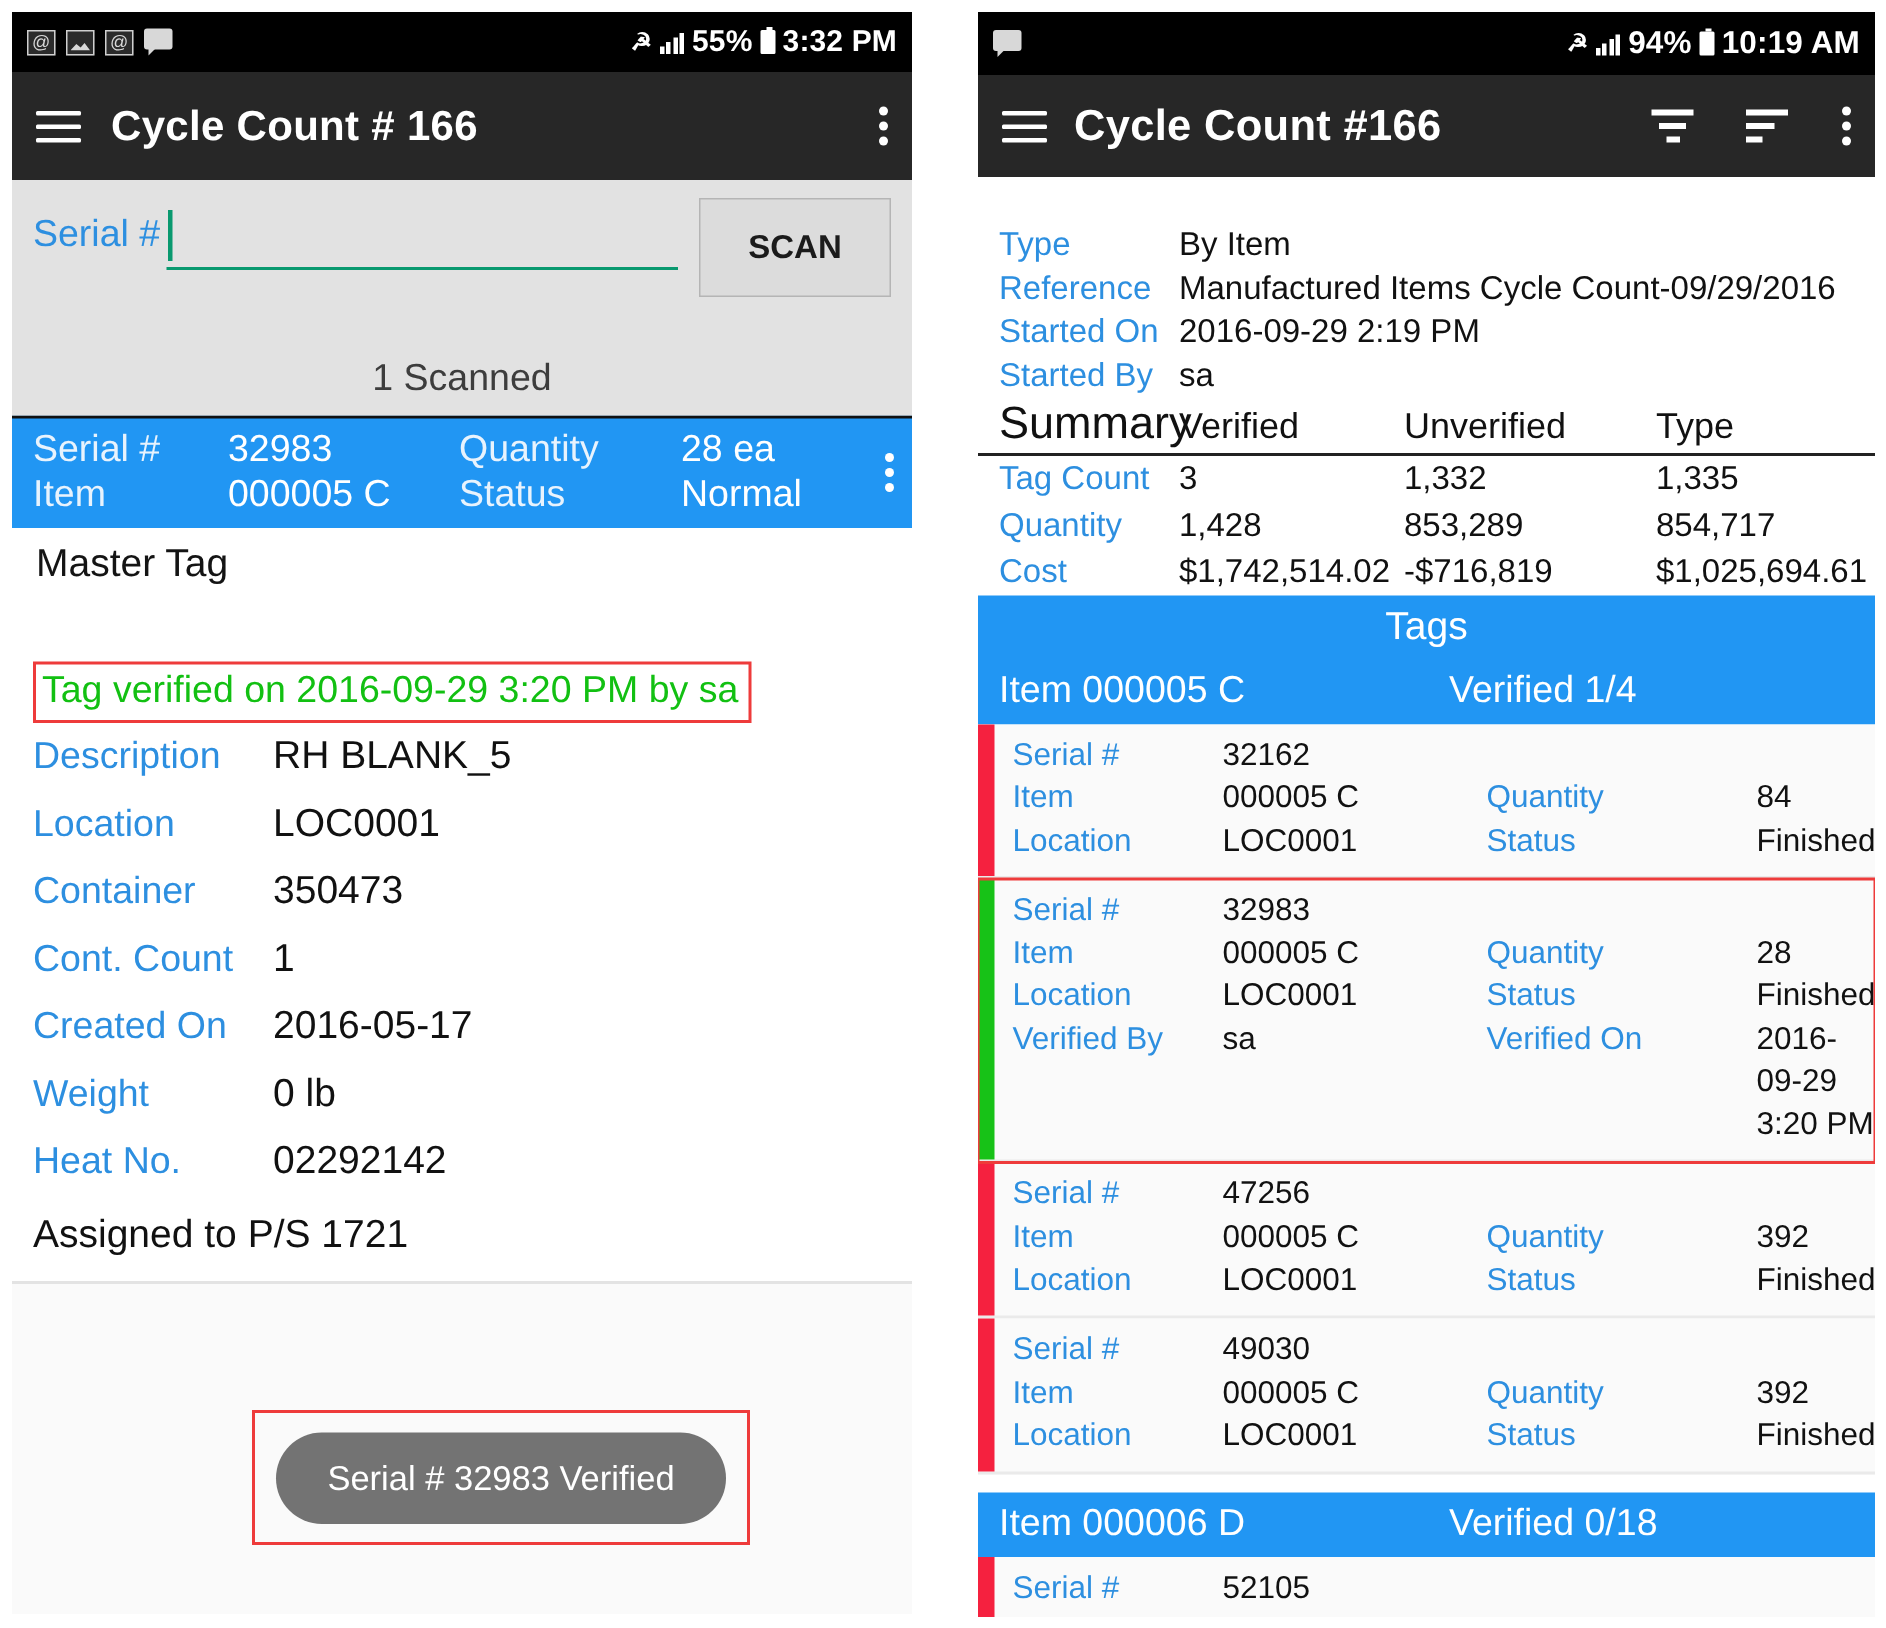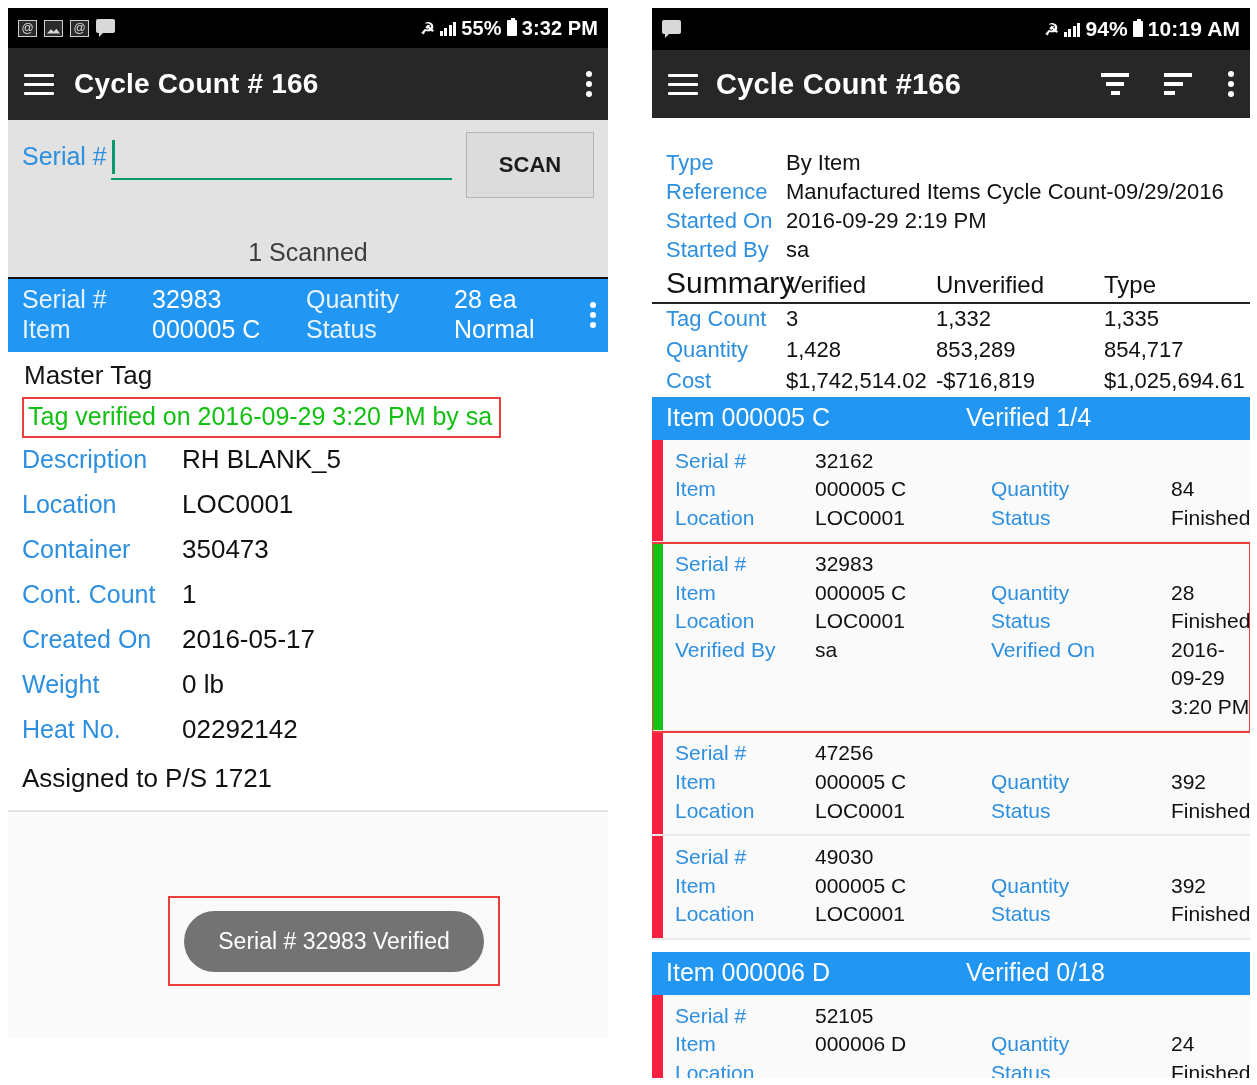--- a/index.html
+++ b/index.html
@@ -127,20 +127,21 @@
 
   .detail { padding: 0 14px; }
   .master-tag { font-size: 26px; color: #141414; padding: 8px 0 4px 2px; }
   .verified-banner-wrap { position: relative; display: inline-block; margin: 2px 0 6px 0; }
   .verified-banner {
     color: #12c012; font-size: 25px;
     border: 2px solid #ee3b3b;
     padding: 3px 7px 5px 4px;
     display: inline-block;
     white-space: nowrap;
+    margin-top: 44px;
   }
   .kv { display: grid; grid-template-columns: 160px auto; align-items: baseline; margin-bottom: 14px; }
   .kv .k { color: #2d8fe0; font-size: 25px; }
   .kv .v { color: #111; font-size: 26px; }
   .assigned { font-size: 26px; color: #111; margin-top: 18px; padding-bottom: 16px; }
   .divider { height: 2px; background: #e3e3e3; margin: 0; }
 
   .toast-zone { position: relative; height: 226px; background: #fafafa; }
   .toast-outline {
     position: absolute; left: 160px; top: 84px;
@@ -389,20 +390,21 @@
       <span class="v">853,289</span>
       <span class="v">854,717</span>
     </div>
     <div class="summary-row">
       <span class="k">Cost</span>
       <span class="v">$1,742,514.02</span>
       <span class="v">-$716,819</span>
       <span class="v">$1,025,694.61</span>
     </div>
 
+    <div class="tags-bar">Tags</div>
 
     <div class="item-bar">
       <span>Item 000005 C</span>
       <span>Verified 1/4</span>
     </div>
 
     <div class="tag-row">
       <div class="tag-stripe stripe-red"></div>
       <div class="tag-body">
         <span class="k">Serial #</span>

